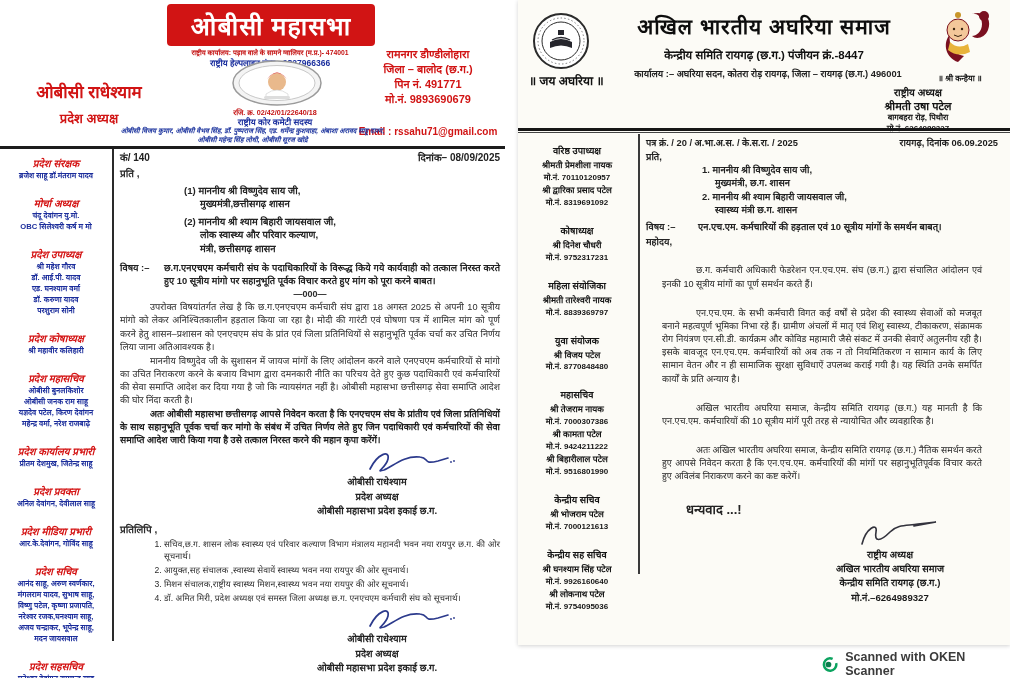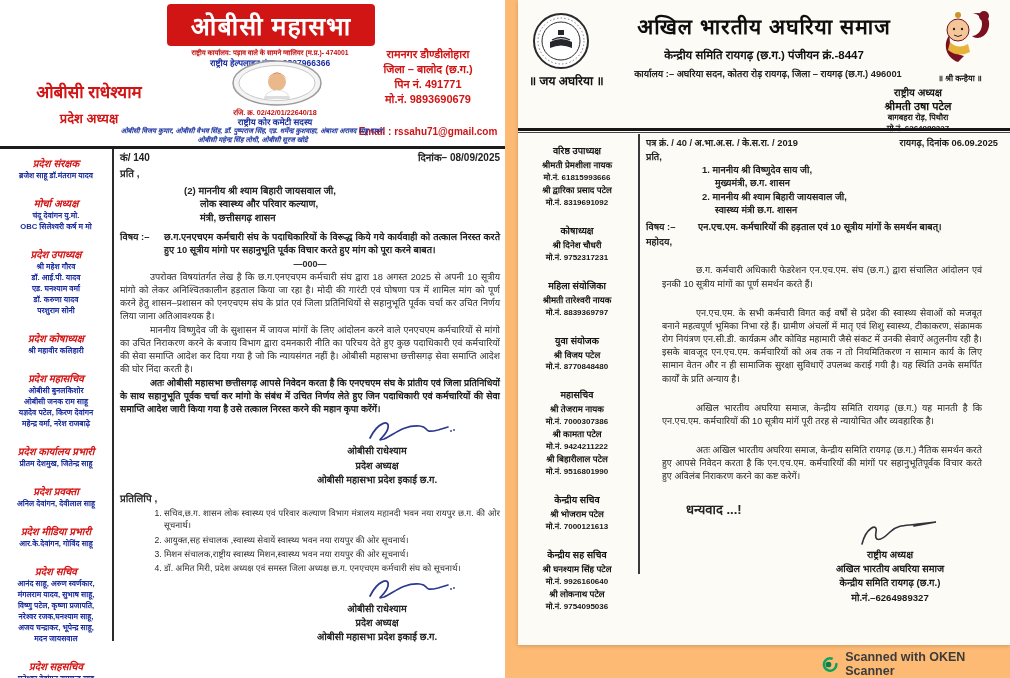--- a/index.html
+++ b/index.html
@@ -1,17 +1,17 @@
 <!DOCTYPE html>
 <html><head>
 <meta charset="utf-8">
 <style>
   html,body{margin:0;padding:0;background:#e9e9e9;}
   *{box-sizing:border-box;font-family:"Liberation Sans","DejaVu Sans",sans-serif;}
-  #canvas{position:relative;width:1010px;height:678px;background:#fdba74;overflow:hidden;margin:0 auto;}
+  #canvas{position:relative;width:1010px;height:678px;background:#ffffff;overflow:hidden;margin:0 auto;}
 
   
   .page-left{position:absolute;left:0;top:0;width:505px;height:678px;background:#fff;}
   .lh-titlebox{position:absolute;left:167px;top:4px;width:208px;height:42px;background:#d11414;border-radius:4px;
     display:flex;align-items:center;justify-content:center;color:#fff;font-size:25px;font-weight:bold;letter-spacing:1px;}
   .lh-sub{position:absolute;left:115px;top:48px;width:310px;text-align:center;color:#c41111;font-size:6.8px;font-weight:bold;}
   .lh-help{position:absolute;left:115px;top:57px;width:310px;text-align:center;color:#1b2f9e;font-size:8.5px;font-weight:bold;}
   .lh-leftblock{position:absolute;left:14px;top:80px;width:150px;text-align:center;color:#d11414;}
   .lh-leftname{font-size:17px;font-weight:bold;}
   .lh-leftpost{font-size:13px;font-weight:bold;margin-top:6px;}
@@ -181,20 +181,24 @@
         </div>
       </div>
 
     <div class="l-body">
       <div class="l-refrow">
         <span>कं/ 140</span>
         <span>दिनांक– 08/09/2025</span>
       </div>
       <div class="l-prati">प्रति ,</div>
       <div class="l-addr">
+        <div>(1) माननीय श्री विष्णुदेव साय जी,</div>
+        <div class="cont">मुख्यमंत्री,छत्तीसगढ़ शासन</div>
+      </div>
+      <div class="l-addr">
         <div>(2) माननीय श्री श्याम बिहारी जायसवाल जी,</div>
         <div class="cont">लोक स्वास्थ्य और परिवार कल्याण,</div>
         <div class="cont">मंत्री, छत्तीसगढ़ शासन</div>
       </div>
       <div class="l-subjrow">
         <span class="l-subjlabel">विषय :–</span>
         <span class="l-subj">छ.ग.एनएचएम कर्मचारी संघ के पदाधिकारियों के विरूद्ध किये गये कार्यवाही को तत्काल निरस्त करते हुए 10 सूत्रीय मांगो पर सहानुभूति पूर्वक विचार करते हुए मांग को पूरा करने बाबत।</span>
       </div>
       <div class="l-div000">—000—</div>
       <p class="para">उपरोक्त विषयांतर्गत लेख है कि छ.ग.एनएचएम कर्मचारी संघ द्वारा 18 अगस्त 2025 से अपनी 10 सूत्रीय मांगो को लेकर अनिश्चितकालीन हड़ताल किया जा रहा है। मोदी की गारंटी एवं घोषणा पत्र में शामिल मांग को पूर्ण करने हेतु शासन–प्रशासन को एनएचएम संघ के प्रांत एवं जिला प्रतिनिधियों से सहानुभूति पूर्वक चर्चा कर उचित निर्णय लिया जाना अतिआवश्यक है।</p>
@@ -270,21 +274,21 @@
     </div>
 
     <div class="rh-rule1"></div>
     <div class="rh-rule2"></div>
     <div class="r-vrule"></div>
 
     <div class="r-sidebar" id="r-sidebar">
         <div class="rb-group">
           <div class="rb-post">वरिष्ठ उपाध्यक्ष</div>
           <div class="rb-line">श्रीमती प्रेमशीला नायक</div>
-          <div class="rb-line phone">मो.नं. 61815993666</div>
+          <div class="rb-line phone">मो.नं. 70110120957</div>
           <div class="rb-line">श्री द्वारिका प्रसाद पटेल</div>
           <div class="rb-line phone">मो.नं. 8319691092</div>
         </div>
         <div class="rb-group">
           <div class="rb-post">कोषाध्यक्ष</div>
           <div class="rb-line">श्री दिनेश चौधरी</div>
           <div class="rb-line phone">मो.नं. 9752317231</div>
         </div>
         <div class="rb-group">
           <div class="rb-post">महिला संयोजिका</div>
@@ -314,21 +318,21 @@
           <div class="rb-post">केन्द्रीय सह सचिव</div>
           <div class="rb-line">श्री घनश्याम सिंह पटेल</div>
           <div class="rb-line phone">मो.नं. 9926160640</div>
           <div class="rb-line">श्री लोकनाथ पटेल</div>
           <div class="rb-line phone">मो.नं. 9754095036</div>
         </div>
       </div>
 
     <div class="r-body">
       <div class="r-refrow">
-        <span>पत्र क्रं. / 40 / अ.भा.अ.स. / के.स.रा. / 2019</span>
+        <span>पत्र क्रं. / 20 / अ.भा.अ.स. / के.स.रा. / 2025</span>
         <span>रायगढ़, दिनांक 06.09.2025</span>
       </div>
       <div class="r-prati">प्रति,</div>
       <div class="r-addr">
         <div>1. माननीय श्री विष्णुदेव साय जी,</div>
         <div class="cont">मुख्यमंत्री, छ.ग. शासन</div>
       </div>
       <div class="r-addr">
         <div>2. माननीय श्री श्याम बिहारी जायसवाल जी,</div>
         <div class="cont">स्वास्थ्य मंत्री छ.ग. शासन</div>

